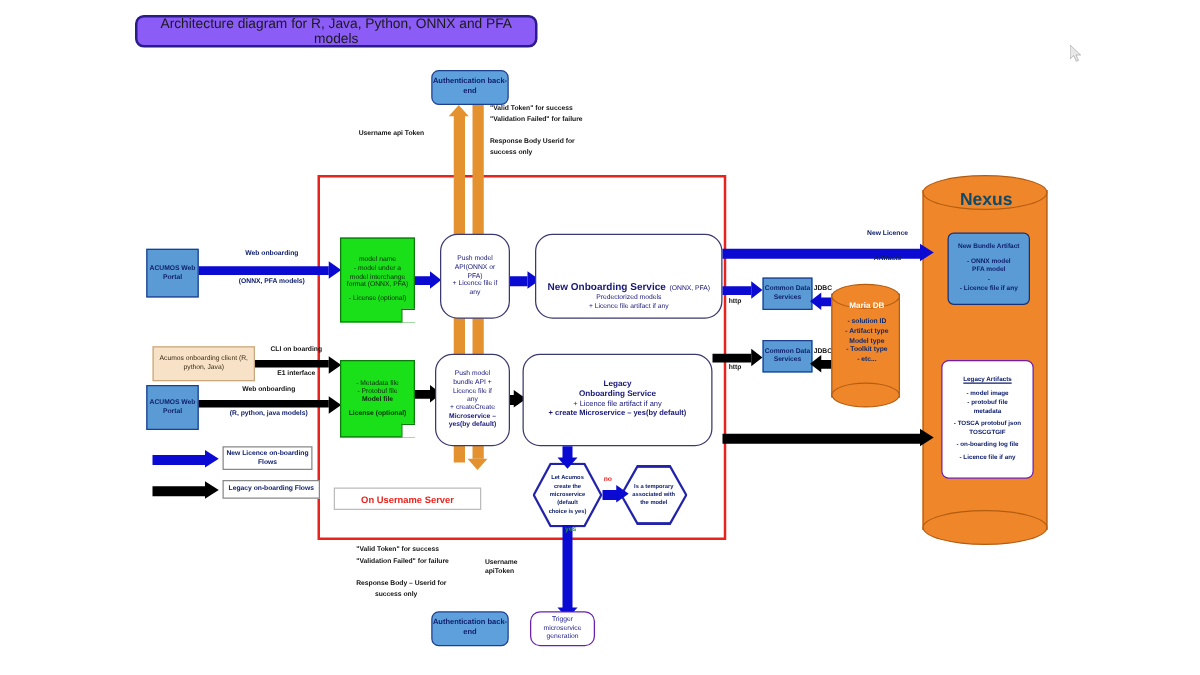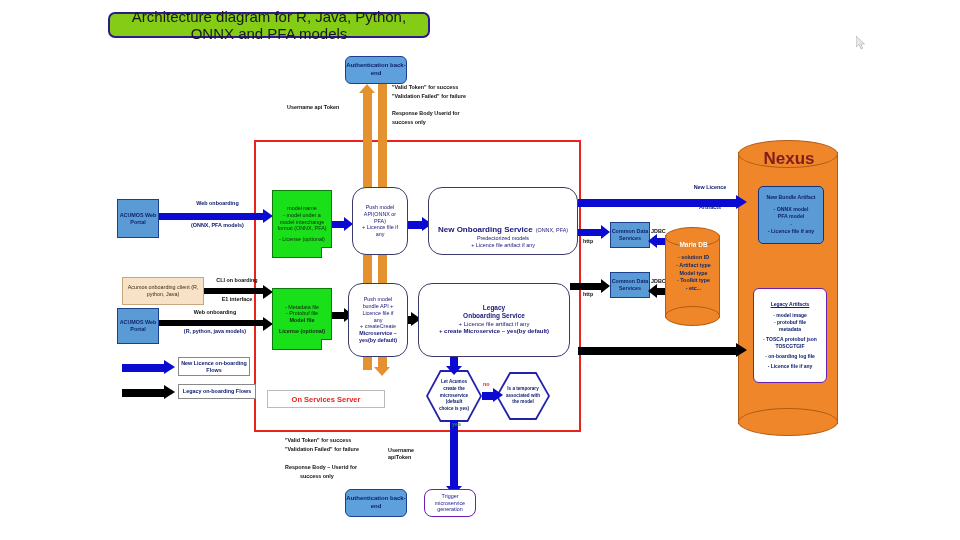--- a/index.html
+++ b/index.html
@@ -3,22 +3,22 @@
 <meta charset="utf-8">
 <style>
   html,body{margin:0;padding:0;background:#fff;}
   body{width:960px;height:540px;overflow:hidden;font-family:"Liberation Sans",sans-serif;}
   #stage{position:relative;width:960px;height:540px;background:#ffffff;}
   .abs{position:absolute;box-sizing:border-box;}
   .ctr{display:flex;align-items:center;justify-content:center;text-align:center;}
   .col{flex-direction:column;}
 
   
-  #title-box{left:108px;top:12px;width:322px;height:26px;background:#84cc16;
-    border:2px solid #2b1b8c;border-radius:7px;color:#1a1a1a;font-size:15px;}
+  #title-box{left:108px;top:12px;width:322px;height:26px;background:#8b5cf6;
+    border:2px solid #2b1b8c;border-radius:7px;color:#1a1a1a;font-size:11px;}
 
   
   #boundary{left:254px;top:140px;width:327px;height:292px;border:2px solid #e8221c;background:transparent;}
   #boundary-label{left:267px;top:390px;width:118px;height:18px;background:#fff;border:1px solid #bbb;
     color:#e8221c;font-size:7.5px;font-weight:bold;}
 
   
   .bluebox{background:#5ea0dc;border:1px solid #1d3f8f;border-radius:6px;color:#10206e;font-weight:bold;}
   .bluebox2{background:#5b9bd5;border:1px solid #1d3f8f;color:#0d1f6b;font-weight:bold;}
   .tanbox{background:#f7e2c8;border:1px solid #c9a77c;color:#3a2a12;}
@@ -61,21 +61,21 @@
   .cursor{position:absolute;left:856px;top:36px;width:10px;height:14px;}
 </style>
 </head>
 <body>
 
 <div id="stage">
 
   <div class="abs ctr" id="title-box">Architecture diagram for R, Java, Python, ONNX and PFA models</div>
 
   <div class="abs" id="boundary"></div>
-  <div class="abs ctr" id="boundary-label">On Services Server</div>
+  <div class="abs ctr" id="boundary-label">On Username Server</div>
 
   <div class="abs ctr col bluebox t6" style="left:345px;top:56px;width:62px;height:28px;">
     <span>Authentication back-end</span>
   </div>
 
   <div class="abs shaft ao" style="left:363px;top:92px;width:9px;height:278px;"></div>
   <div class="abs head head-u" style="left:359px;top:84px;border-bottom:9px solid #e3922f;"></div>
   <div class="abs shaft ao" style="left:378px;top:84px;width:9px;height:283px;"></div>
   <div class="abs head head-d" style="left:374px;top:367px;border-top:9px solid #e3922f;"></div>
 
@@ -214,21 +214,21 @@
       <span>- Artifact type</span>
       <span>Model type</span>
       <span>- Toolkit type</span>
       <span>- etc...</span>
     </div>
   </div>
 
   <div class="abs cyl" style="left:738px;top:152px;width:100px;height:272px;">
     <div class="cyl-top" style="height:26px;top:-13px;"></div>
     <div class="cyl-bot" style="height:26px;bottom:-13px;"></div>
-    <div class="abs ctr" style="left:0;top:-2px;width:100px;height:16px;color:#7f1d1d;font-size:17px;font-weight:bold;z-index:2;">Nexus</div>
+    <div class="abs ctr" style="left:0;top:-2px;width:100px;height:16px;color:#0c4a6e;font-size:14px;font-weight:bold;z-index:2;">Nexus</div>
   </div>
 
   <div class="abs ctr col" style="left:758px;top:186px;width:66px;height:58px;background:#5b9bd5;border:1px solid #16307c;border-radius:5px;z-index:3;font-size:5.2px;color:#0d1f6b;font-weight:bold;line-height:1.45;padding:3px;">
     <span>New Bundle Artifact</span>
     <span style="height:4px"></span>
     <span>- ONNX model</span>
     <span>PFA model</span>
     <span>-</span>
     <span>- Licence file if any</span>
   </div>

